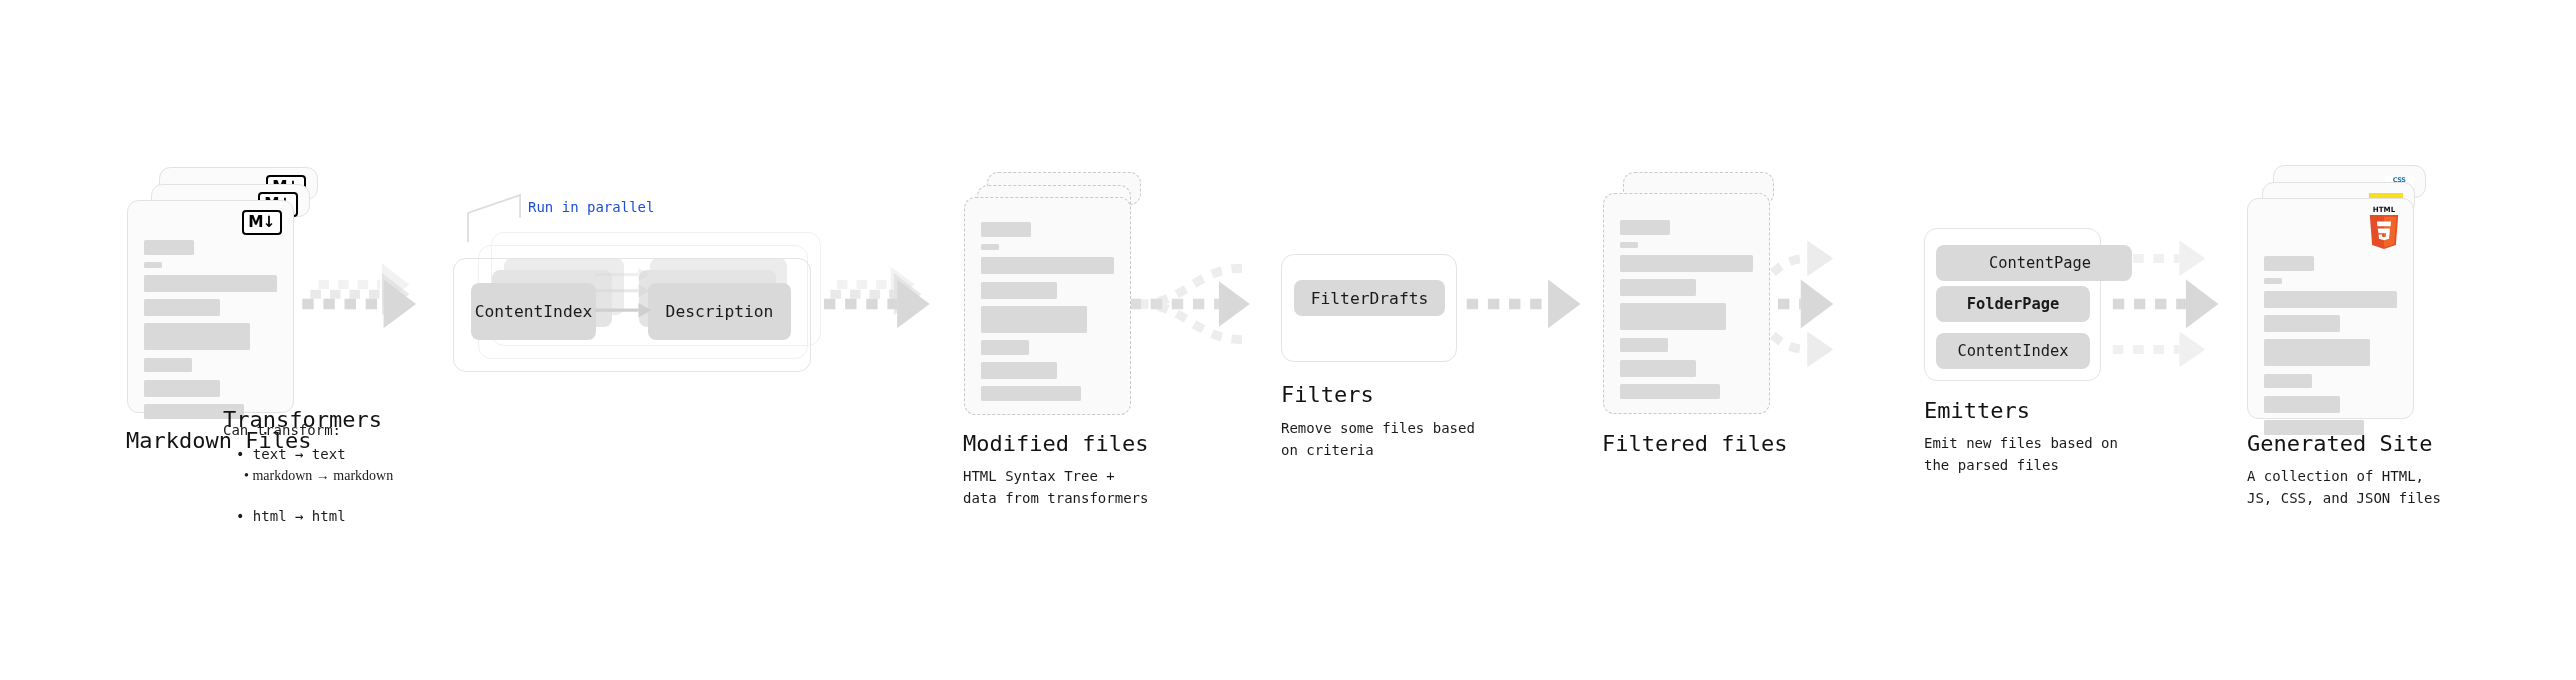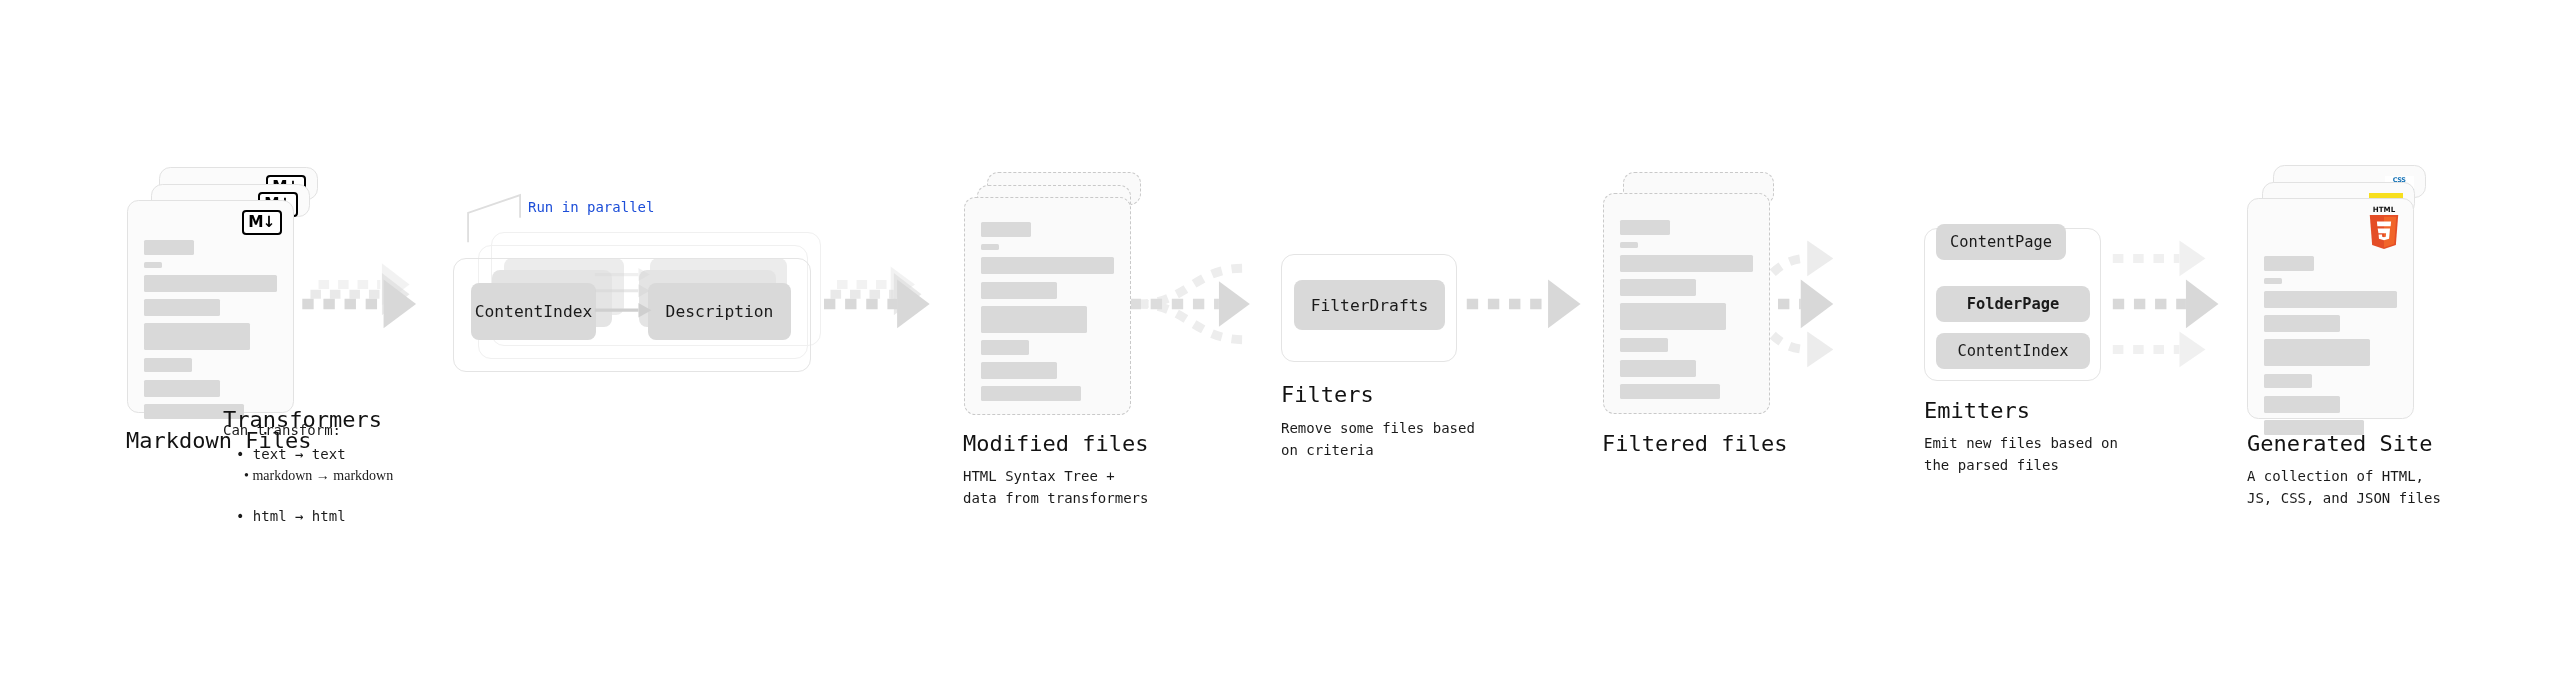--- a/index.html
+++ b/index.html
@@ -265,21 +265,21 @@
         <div class="bar h18" style="width:75%;"></div>
       </div>
     </div>
     <div class="title" style="left:963px;top:431px;">Modified files</div>
     <div class="sub" style="left:963px;top:466px;">HTML Syntax Tree +
 data from transformers</div>
   </div>
 
   <div class="node">
     <div class="panel" style="left:1281px;top:254px;width:176px;height:108px;"></div>
-    <div class="pill" style="left:1294px;top:280px;width:151px;height:50px;text-align:center;">FilterDrafts</div>
+    <div class="pill" style="left:1294px;top:280px;width:151px;height:36px;text-align:center;">FilterDrafts</div>
     <div class="title" style="left:1281px;top:382px;">Filters</div>
     <div class="sub" style="left:1281px;top:418px;">Remove some files based
 on criteria</div>
   </div>
 
   <div class="node">
     <div class="doc dashed" style="left:1623px;top:172px;width:151px;height:32.5px;"></div>
     <div class="doc dashed" style="left:1603px;top:193px;width:167px;height:221px;">
       <div class="doc-body" style="top:26px;">
         <div class="bar h18" style="width:50px;"></div>
@@ -290,21 +290,21 @@
         <div class="bar h18" style="width:36%;"></div>
         <div class="bar h22" style="width:57%;"></div>
         <div class="bar h18" style="width:75%;"></div>
       </div>
     </div>
     <div class="title" style="left:1602px;top:431px;">Filtered files</div>
   </div>
 
   <div class="node">
     <div class="panel" style="left:1924px;top:228px;width:177px;height:153px;"></div>
-    <div class="pill" style="left:1936px;top:224px;width:130px;height:36px;font-size:15.4px;">ContentPage</div>
+    <div class="pill" style="left:1936px;top:245px;width:184px;height:36px;font-size:15.4px;padding-left:12px;">ContentPage</div>
     <div class="pill" style="left:1936px;top:286px;width:154px;height:36px;font-size:15.4px;font-weight:bold;">FolderPage</div>
     <div class="pill" style="left:1936px;top:333px;width:154px;height:36px;font-size:15.4px;">ContentIndex</div>
     <div class="title" style="left:1924px;top:398px;">Emitters</div>
     <div class="sub" style="left:1924px;top:433px;">Emit new files based on
 the parsed files</div>
   </div>
 
   <div class="node">
     <div class="doc" style="left:2273px;top:165px;width:153px;height:32.5px;">
       <div class="cssbadge">CSS</div>

